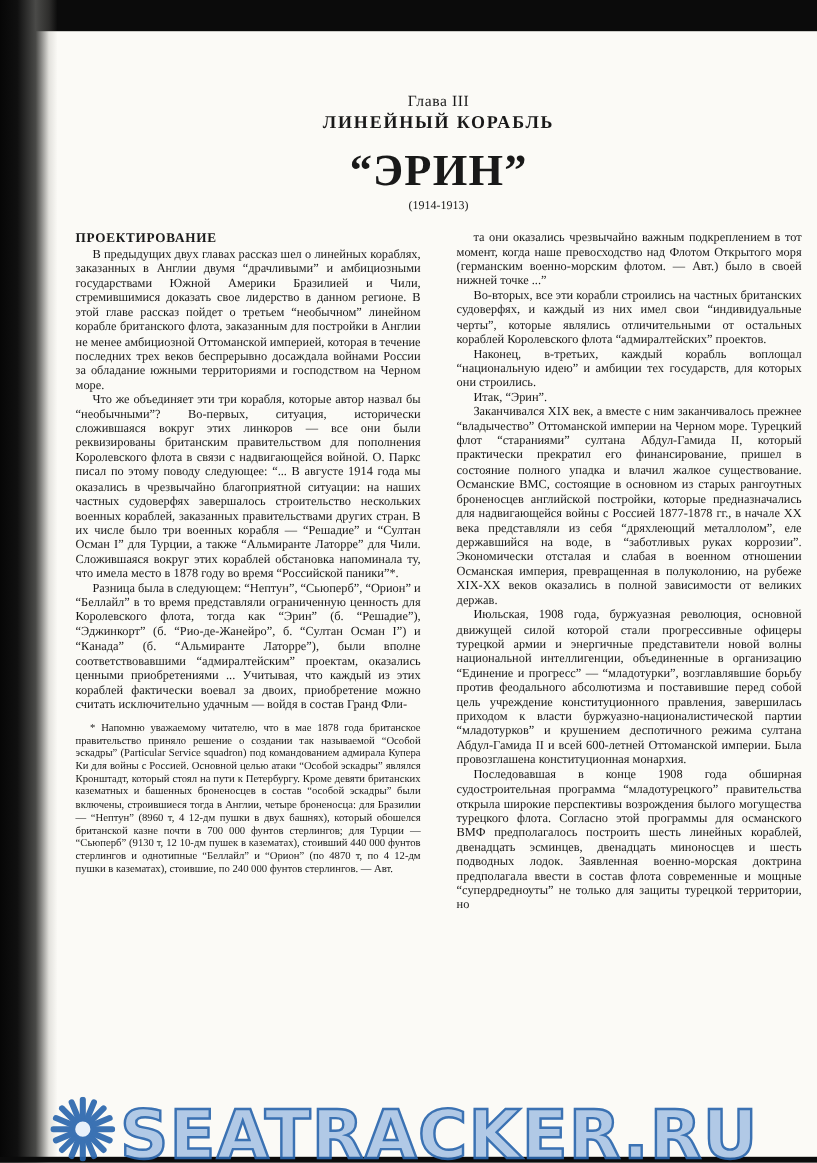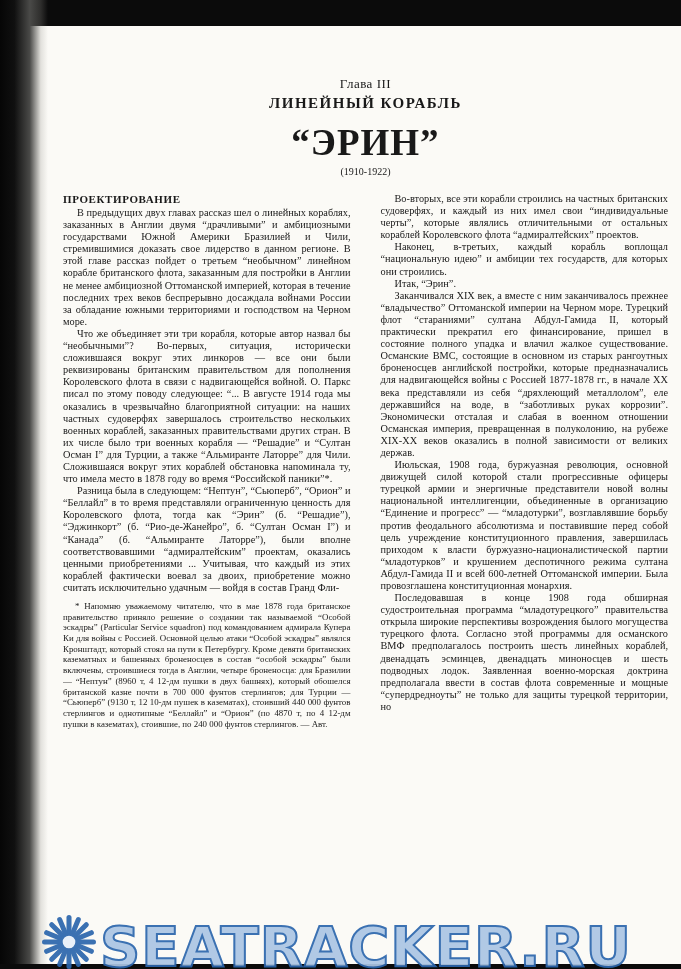--- a/index.html
+++ b/index.html
@@ -80,36 +80,37 @@
   <div class="edge-left"></div>
   <div class="edge-right"></div>
   <div class="edge-bottom"></div>
 
   <div class="page">
 
     <div class="pg-header">
       <div class="chapter">Глава III</div>
       <div class="title-line">ЛИНЕЙНЫЙ КОРАБЛЬ</div>
       <div class="ship-name">“ЭРИН”</div>
-      <div class="years">(1910-1922)</div>
+      <div class="years">(1914-1913)</div>
     </div>
 
     <div class="columns">
 
       <div class="col">
         <h3 class="section-heading">ПРОЕКТИРОВАНИЕ</h3>
         <p>В предыдущих двух главах рассказ шел о линейных кораблях, заказанных в Англии двумя “драчливыми” и амбициозными государствами Южной Америки Бразилией и Чили, стремившимися доказать свое лидерство в данном регионе. В этой главе рассказ пойдет о третьем “необычном” линейном корабле британского флота, заказанным для постройки в Англии не менее амбициозной Оттоманской империей, которая в течение последних трех веков беспрерывно досаждала войнами России за обладание южными территориями и господством на Черном море.</p>
         <p>Что же объединяет эти три корабля, которые автор назвал бы “необычными”? Во-первых, ситуация, исторически сложившаяся вокруг этих линкоров — все они были реквизированы британским правительством для пополнения Королевского флота в связи с надвигающейся войной. О. Паркс писал по этому поводу следующее: “... В августе 1914 года мы оказались в чрезвычайно благоприятной ситуации: на наших частных судоверфях завершалось строительство нескольких военных кораблей, заказанных правительствами других стран. В их числе было три военных корабля — “Решадие” и “Султан Осман I” для Турции, а также “Альмиранте Латорре” для Чили. Сложившаяся вокруг этих кораблей обстановка напоминала ту, что имела место в 1878 году во время “Российской паники”*.</p>
         <p>Разница была в следующем: “Нептун”, “Сьюперб”, “Орион” и “Беллайл” в то время представляли ограниченную ценность для Королевского флота, тогда как “Эрин” (б. “Решадие”), “Эджинкорт” (б. “Рио-де-Жанейро”, б. “Султан Осман I”) и “Канада” (б. “Альмиранте Латорре”), были вполне соответствовавшими “адмиралтейским” проектам, оказались ценными приобретениями ... Учитывая, что каждый из этих кораблей фактически воевал за двоих, приобретение можно считать исключительно удачным — войдя в состав Гранд Фли-</p>
         <div class="footnote">
           <p>* Напомню уважаемому читателю, что в мае 1878 года британское правительство приняло решение о создании так называемой “Особой эскадры” (Particular Service squadron) под командованием адмирала Купера Ки для войны с Россией. Основной целью атаки “Особой эскадры” являлся Кронштадт, который стоял на пути к Петербургу. Кроме девяти британских казематных и башенных броненосцев в состав “особой эскадры” были включены, строившиеся тогда в Англии, четыре броненосца: для Бразилии — “Нептун” (8960 т, 4 12-дм пушки в двух башнях), который обошелся британской казне почти в 700 000 фунтов стерлингов; для Турции — “Сьюперб” (9130 т, 12 10-дм пушек в казематах), стоивший 440 000 фунтов стерлингов и однотипные “Беллайл” и “Орион” (по 4870 т, по 4 12-дм пушки в казематах), стоившие, по 240 000 фунтов стерлингов. — Авт.</p>
         </div>
       </div>
 
       <div class="col">
+        <p>та они оказались чрезвычайно важным подкреплением в тот момент, когда наше превосходство над Флотом Открытого моря (германским военно-морским флотом. — Авт.) было в своей нижней точке ...”</p>
         <p>Во-вторых, все эти корабли строились на частных британских судоверфях, и каждый из них имел свои “индивидуальные черты”, которые являлись отличительными от остальных кораблей Королевского флота “адмиралтейских” проектов.</p>
         <p>Наконец, в-третьих, каждый корабль воплощал “национальную идею” и амбиции тех государств, для которых они строились.</p>
         <p>Итак, “Эрин”.</p>
         <p>Заканчивался XIX век, а вместе с ним заканчивалось прежнее “владычество” Оттоманской империи на Черном море. Турецкий флот “стараниями” султана Абдул-Гамида II, который практически прекратил его финансирование, пришел в состояние полного упадка и влачил жалкое существование. Османские ВМС, состоящие в основном из старых рангоутных броненосцев английской постройки, которые предназначались для надвигающейся войны с Россией 1877-1878 гг., в начале XX века представляли из себя “дряхлеющий металлолом”, еле державшийся на воде, в “заботливых руках коррозии”. Экономически отсталая и слабая в военном отношении Османская империя, превращенная в полуколонию, на рубеже XIX-XX веков оказались в полной зависимости от великих держав.</p>
         <p>Июльская, 1908 года, буржуазная революция, основной движущей силой которой стали прогрессивные офицеры турецкой армии и энергичные представители новой волны национальной интеллигенции, объединенные в организацию “Единение и прогресс” — “младотурки”, возглавлявшие борьбу против феодального абсолютизма и поставившие перед собой цель учреждение конституционного правления, завершилась приходом к власти буржуазно-националистической партии “младотурков” и крушением деспотичного режима султана Абдул-Гамида II и всей 600-летней Оттоманской империи. Была провозглашена конституционная монархия.</p>
         <p>Последовавшая в конце 1908 года обширная судостроительная программа “младотурецкого” правительства открыла широкие перспективы возрождения былого могущества турецкого флота. Согласно этой программы для османского ВМФ предполагалось построить шесть линейных кораблей, двенадцать эсминцев, двенадцать миноносцев и шесть подводных лодок. Заявленная военно-морская доктрина предполагала ввести в состав флота современные и мощные “супердредноуты” не только для защиты турецкой территории, но</p>
       </div>
 
     </div>
   </div>

